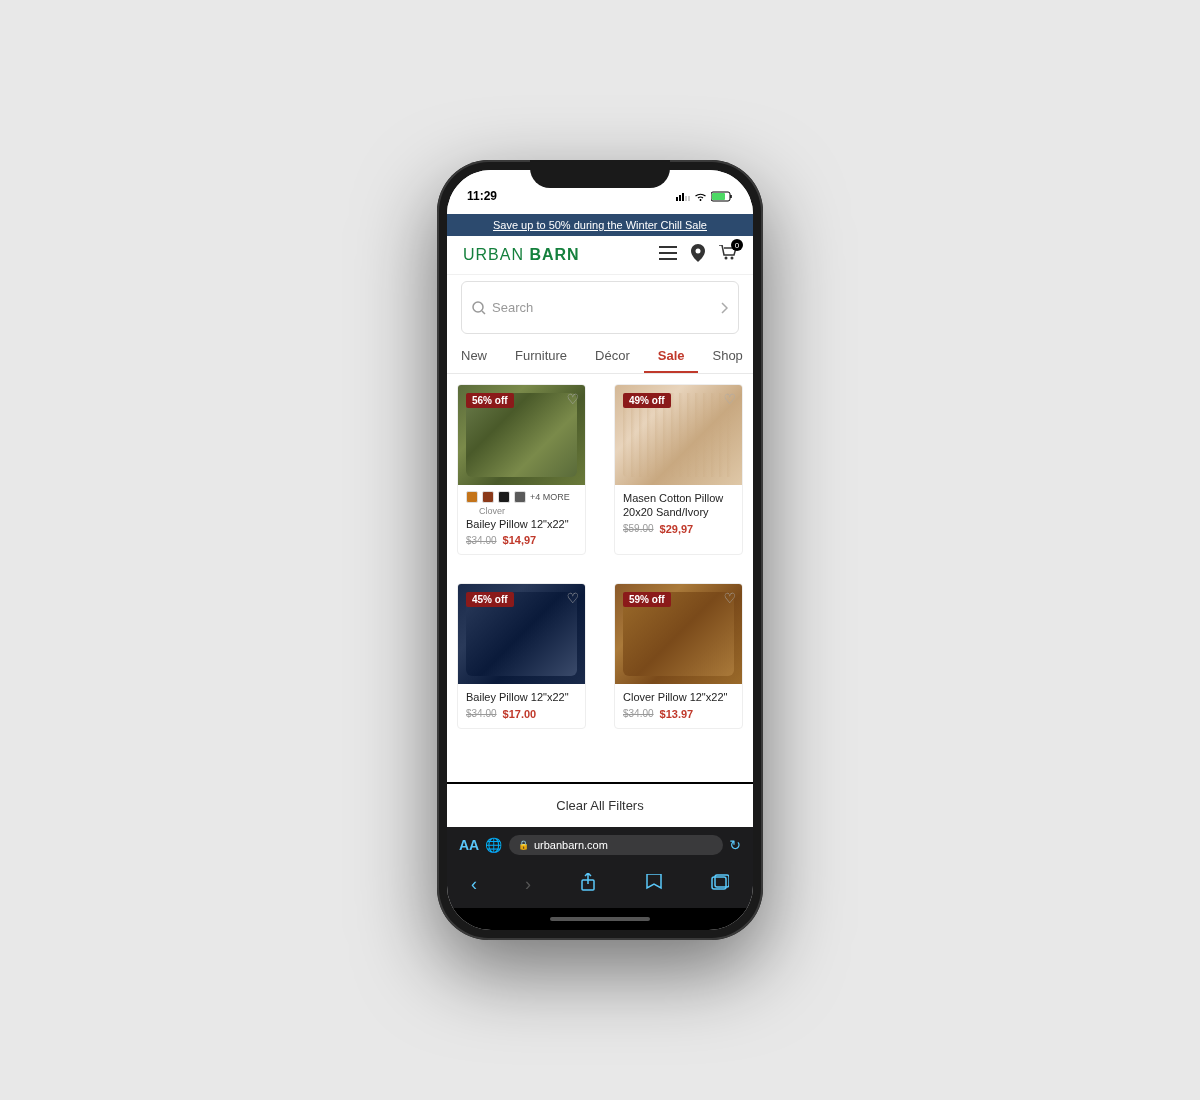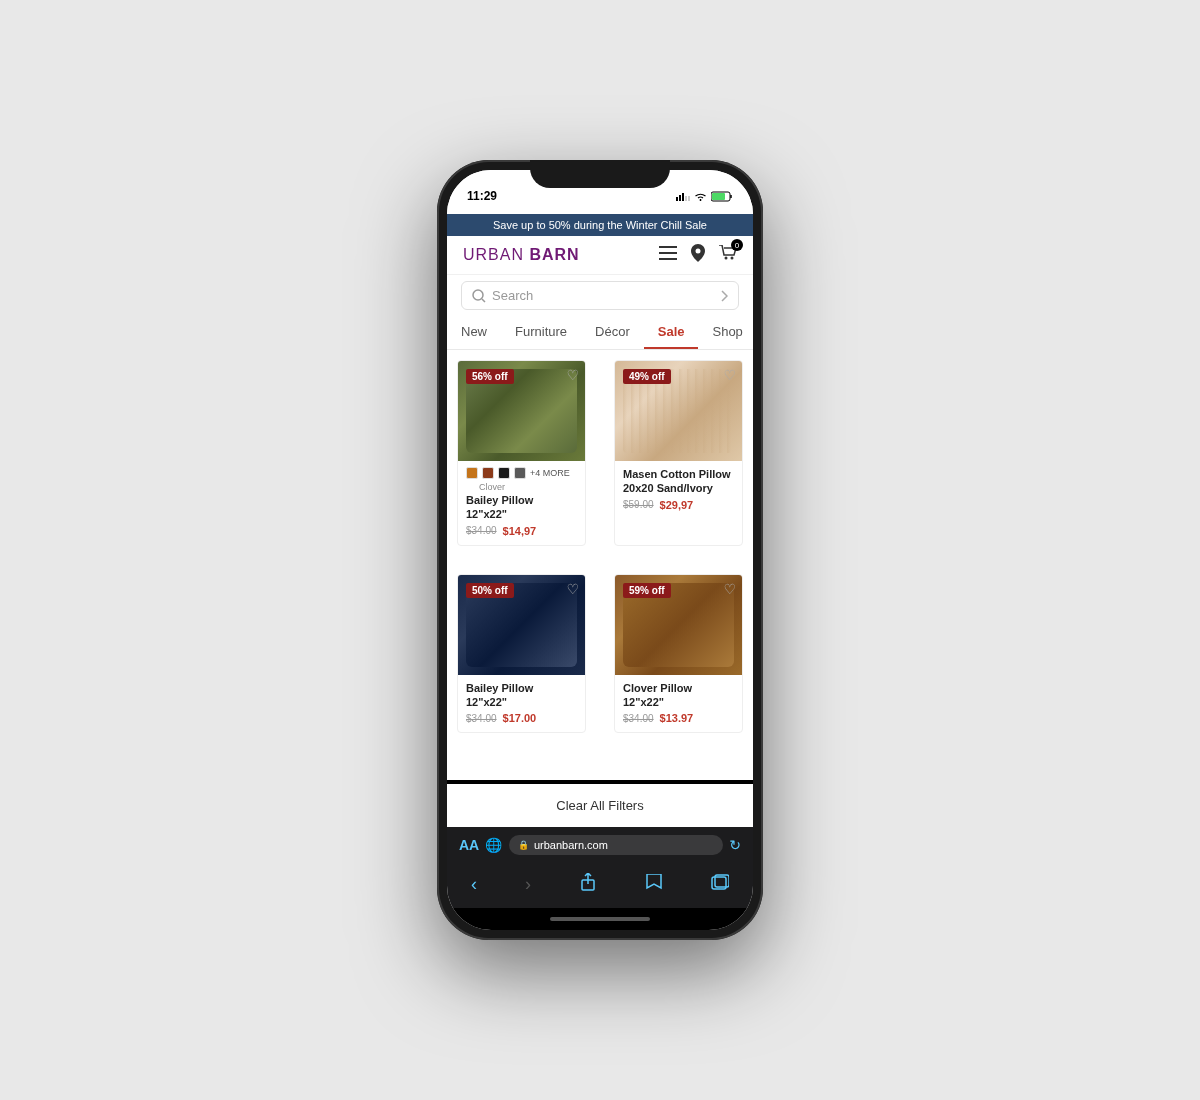--- a/index.html
+++ b/index.html
@@ -74,37 +74,38 @@
     }
 
     .promo-banner {
       background: #2c4a6e;
       color: #fff;
       text-align: center;
       font-size: 11px;
       padding: 5px 10px;
       flex-shrink: 0;
       font-weight: 500;
+      text-decoration: underline;
     }
 
     .header {
       display: flex;
       align-items: center;
       justify-content: space-between;
       padding: 8px 16px;
       background: #fff;
       flex-shrink: 0;
       border-bottom: 1px solid #f0f0f0;
     }
 
     .logo {
       font-size: 16px;
       font-weight: 800;
       letter-spacing: 1px;
-      color: #701a75;
+      color: #15803d;
     }
 
     .logo span {
       font-weight: 300;
     }
 
     .header-icons {
       display: flex;
       align-items: center;
       gap: 14px;
@@ -131,21 +132,21 @@
       align-items: center;
       justify-content: center;
     }
 
     .search-bar {
       display: flex;
       align-items: center;
       margin: 6px 14px;
       border: 1.5px solid #e0e0e0;
       border-radius: 6px;
-      padding: 6px 10px;
+      padding: 18px 10px;
       flex-shrink: 0;
     }
 
     .search-bar-text {
       flex: 1;
       font-size: 13px;
       color: #999;
       margin-left: 6px;
     }
 
@@ -257,21 +258,21 @@
 
     .product-label {
       font-size: 9px;
       color: #888;
       margin-bottom: 1px;
       margin-left: 13px;
     }
 
     .product-name {
       font-size: 11px;
-      font-weight: 700;
+      font-weight: 400;
       color: #222;
       margin-bottom: 3px;
       line-height: 1.3;
     }
 
     .product-prices {
       display: flex;
       gap: 6px;
       align-items: center;
     }
@@ -341,21 +342,21 @@
       content: '';
       position: absolute;
       inset: 8px;
       background: linear-gradient(135deg, #9a6a2a, #7a4a1a, #aa7a3a);
       border-radius: 6px;
     }
 
     .bottom-filter-bar {
       display: flex;
       flex-shrink: 0;
-      border-top: 4px solid #000000;
+      border-top: 2px solid #000000;
     }
 
     .filter-btn-clear {
       flex: 1;
       padding: 14px;
       text-align: center;
       font-size: 13px;
       font-weight: 500;
       color: #333;
       background: #fff;
@@ -575,21 +576,21 @@
           <div class="product-name">Masen Cotton Pillow 20x20 Sand/Ivory</div>
           <div class="product-prices">
             <span class="price-original">$59.00</span>
             <span class="price-sale">$29,97</span>
           </div>
         </div>
       </div>
 
       <div class="product-card">
         <div class="product-img-placeholder pillow-navy"></div>
-        <div class="discount-badge">50% off</div>
+        <div class="discount-badge">45% off</div>
         <button class="wishlist-btn">♡</button>
         <div class="product-info">
           <div class="product-name">Bailey Pillow 12"x22"</div>
           <div class="product-prices">
             <span class="price-original">$34.00</span>
             <span class="price-sale">$17.00</span>
           </div>
         </div>
       </div>
 

